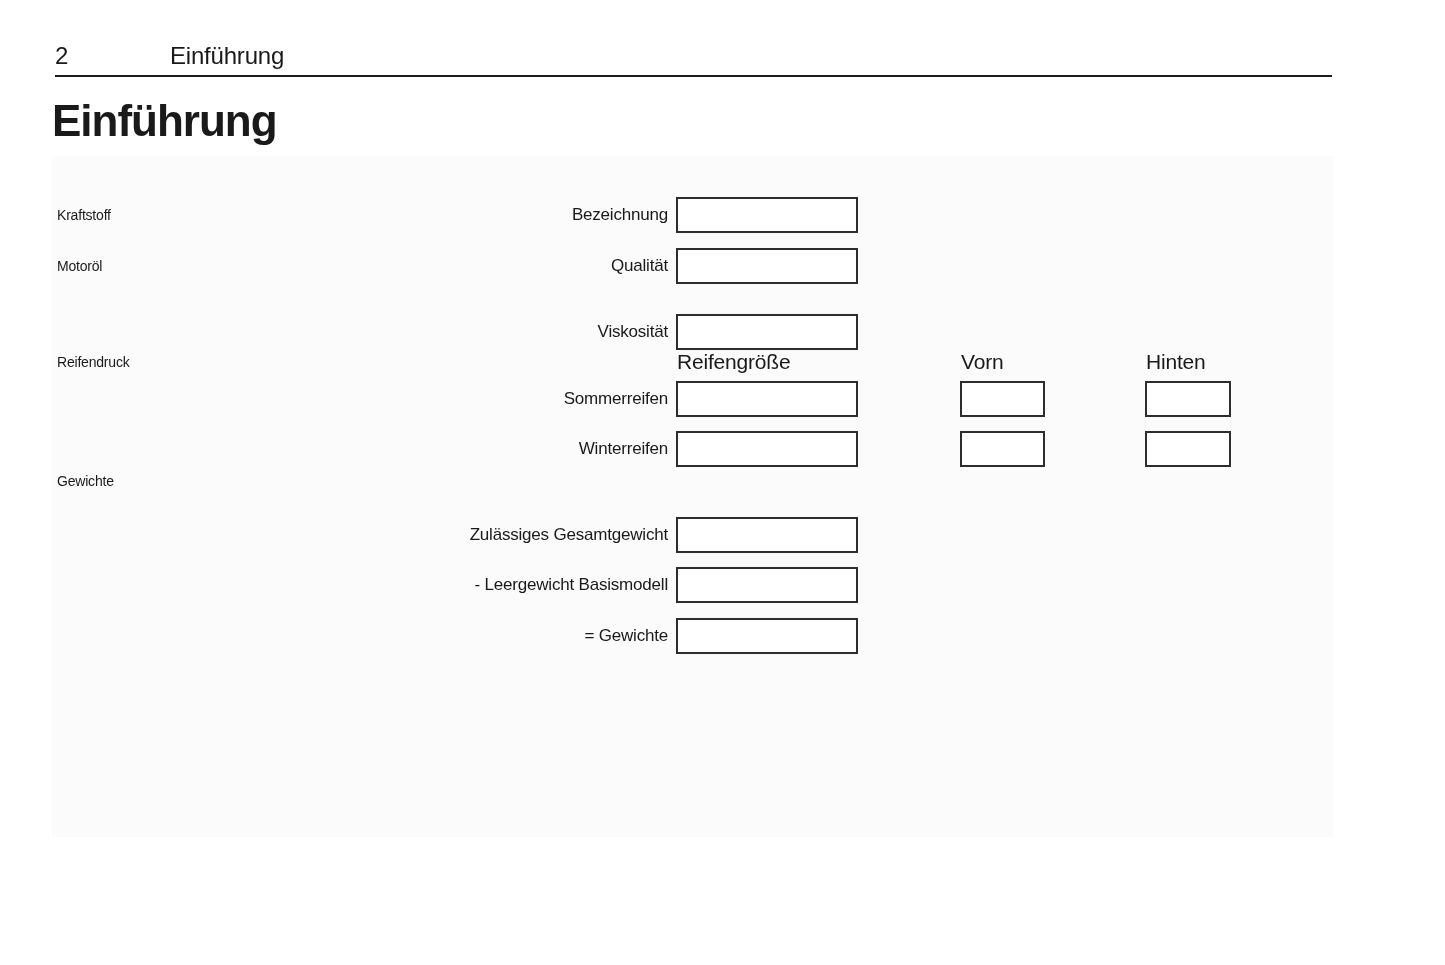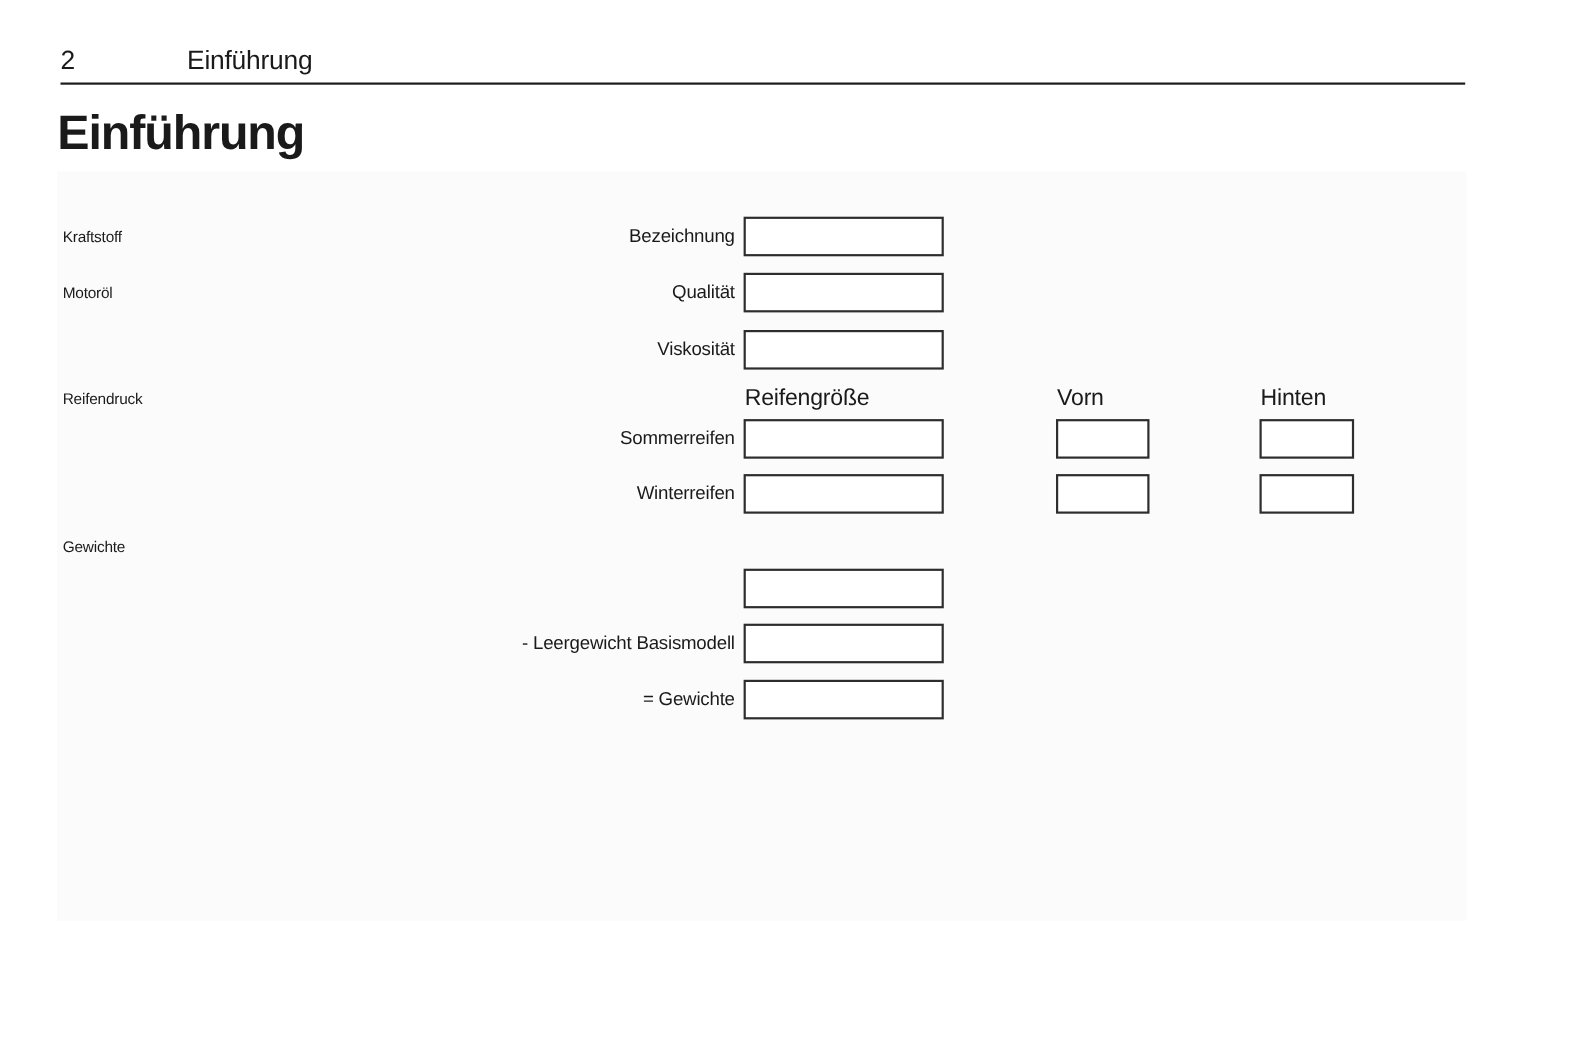--- a/index.html
+++ b/index.html
@@ -78,23 +78,23 @@
     font-family: "Liberation Sans", "DejaVu Sans", sans-serif;
     font-size: 20px;
     color: #1a1a1a;
     padding: 0 8px;
     outline: none;
   }
   .box-wide   { left: 624px;  width: 182px; }
   .box-vorn   { left: 908px;  width: 85px;  }
   .box-hinten { left: 1093px; width: 86px;  }
 
-  .t41  { top: 41px; }  .t92  { top: 92px; }  .t142 { top: 144px; }
+  .t41  { top: 41px; }  .t92  { top: 92px; }  .t142 { top: 158px; }
   .t192 { top: 192px; } .t225 { top: 225px; } .t275 { top: 275px; }
-  .t327 { top: 327px; } .t361 { top: 361px; } .t411 { top: 411px; }
+  .t327 { top: 311px; } .t361 { top: 361px; } .t411 { top: 411px; }
   .t462 { top: 462px; }
 </style>
 </head>
 <body>
 
 <div class="page">
 
   <div class="running-header pg-num">2</div>
   <div class="running-header chapter">Einführung</div>
   <div class="header-rule"></div>
@@ -124,20 +124,21 @@
     <div class="field-label t225">Sommerreifen</div>
     <input class="box box-wide t225" type="text" value="" style="">
     <input class="box box-vorn t225" type="text" value="" style="">
     <input class="box box-hinten t225" type="text" value="" style="">
 
     <div class="field-label t275">Winterreifen</div>
     <input class="box box-wide t275" type="text" value="" style="">
     <input class="box box-vorn t275" type="text" value="" style="">
     <input class="box box-hinten t275" type="text" value="" style="">
 
+    <div class="field-label t361">Zulässiges Gesamtgewicht</div>
     <input class="box box-wide t361" type="text" value="" style="">
 
     <div class="field-label t411">- Leergewicht Basismodell</div>
     <input class="box box-wide t411" type="text" value="" style="">
 
     <div class="field-label t462">= Gewichte</div>
     <input class="box box-wide t462" type="text" value="" style="">
 
   </div>
 </div>

